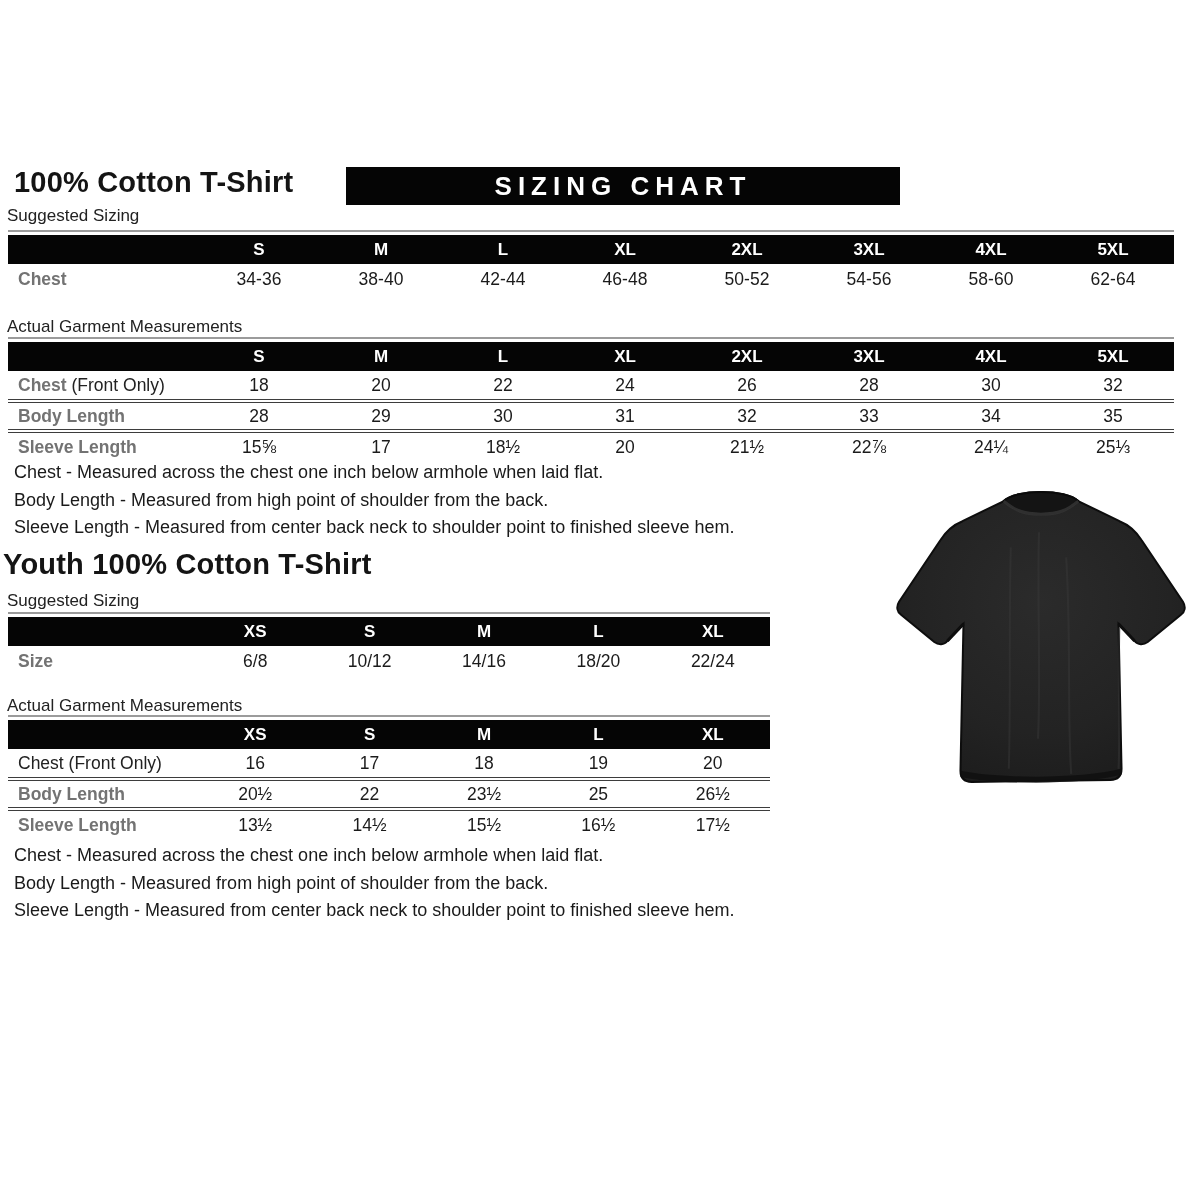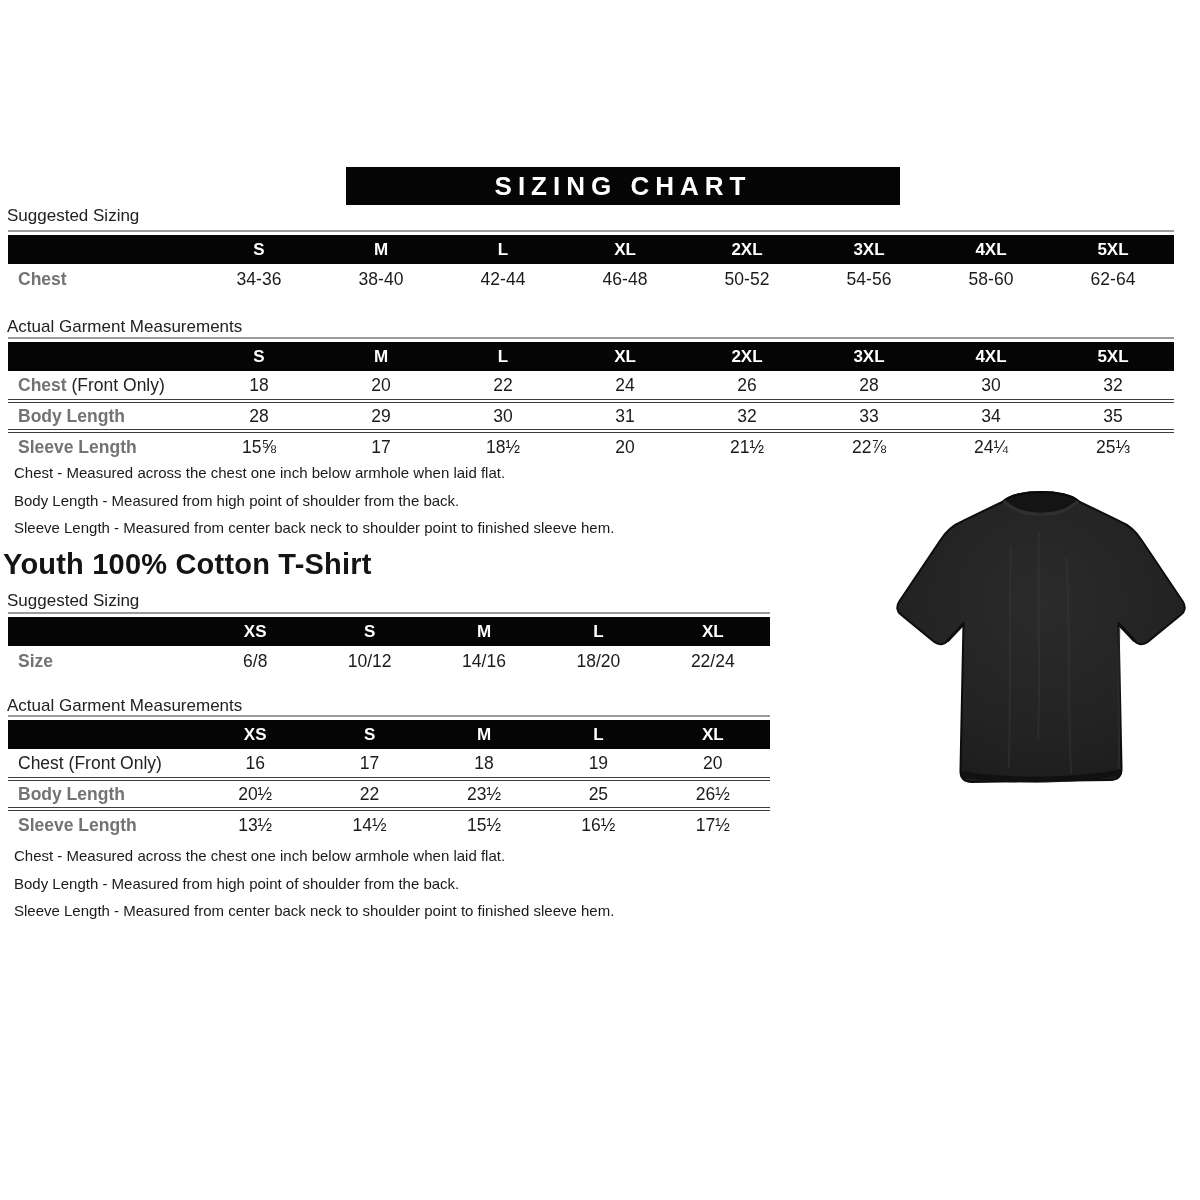--- a/index.html
+++ b/index.html
@@ -15,29 +15,30 @@
   .size-table{border-collapse:collapse;table-layout:fixed;width:100%;}
   .size-table thead th{background:#050505;color:#fff;font-size:17px;font-weight:bold;height:29px;padding:0;text-align:center;}
   .size-table th:first-child{width:190px;}
   .size-table tbody tr{height:30px;}
   .size-table tbody th{text-align:left;padding:0 0 0 10px;font-size:17.5px;white-space:nowrap;}
   .size-table tbody td{text-align:center;font-size:17.5px;color:#1b1b1b;}
   .measure tbody tr:not(:last-child){border-bottom:4px double #3d3d3d;}
   .lbl-bold{font-weight:bold;color:#737373;}
   .lbl-reg{font-weight:normal;color:#222;margin-top:12px;}
 
-  .notes{position:absolute;font-size:15px;color:#1a1a1a;line-height:27.5px;white-space:nowrap;}
+  .notes{position:absolute;font-size:18px;color:#1a1a1a;line-height:27.5px;white-space:nowrap;}
 
   .tshirt{position:absolute;left:890px;top:476px;width:302px;height:334px;}
 </style>
 </head>
 <body>
 
 <div id="page">
 
+  <div class="h1" style="left:14px;top:166px;">100% Cotton T-Shirt</div>
   <div class="banner">SIZING CHART</div>
 
   <div class="section-label" style="left:7px;top:206px;">Suggested Sizing</div>
   <div class="table-wrap" style="left:8px;top:230px;width:1166px;">
     <table class="size-table">
         <thead>
           <tr>
             <th></th>
             <th>S</th>
             <th>M</th>

